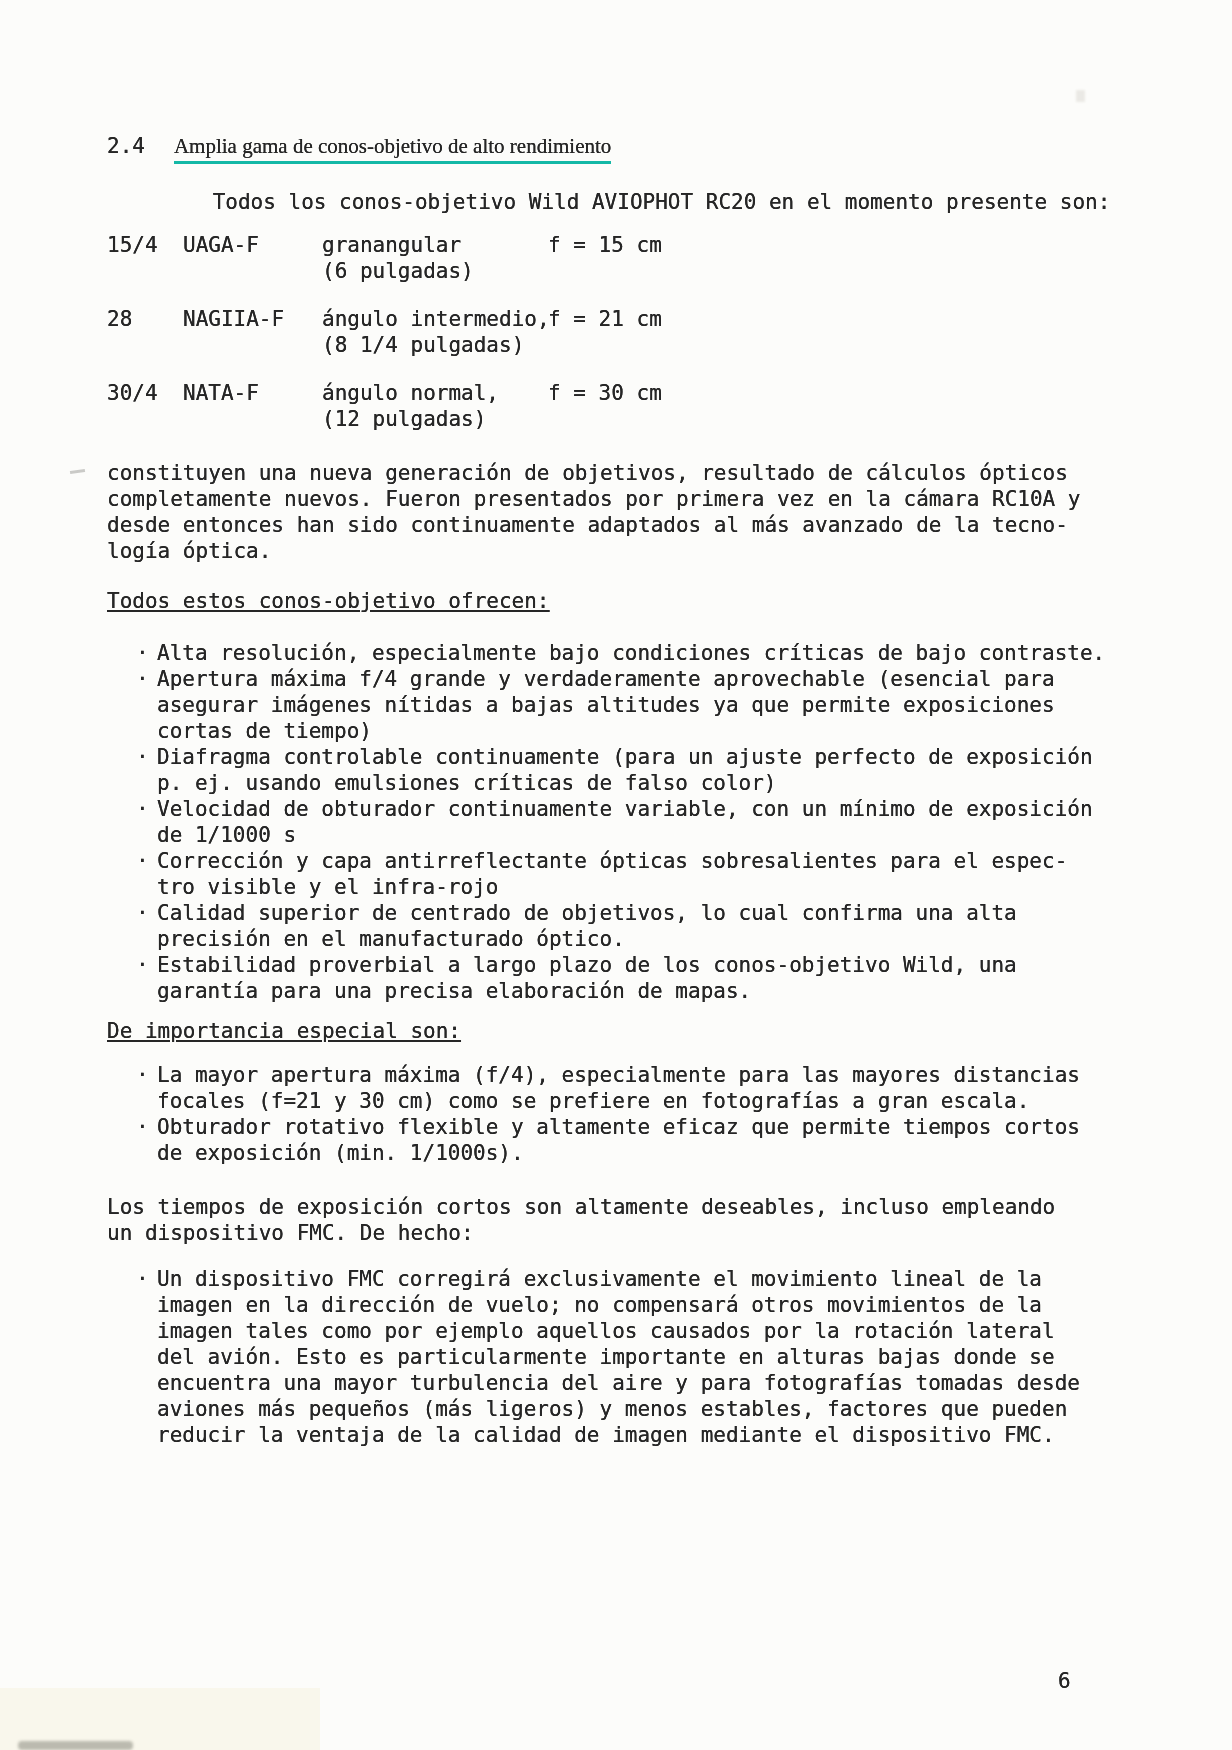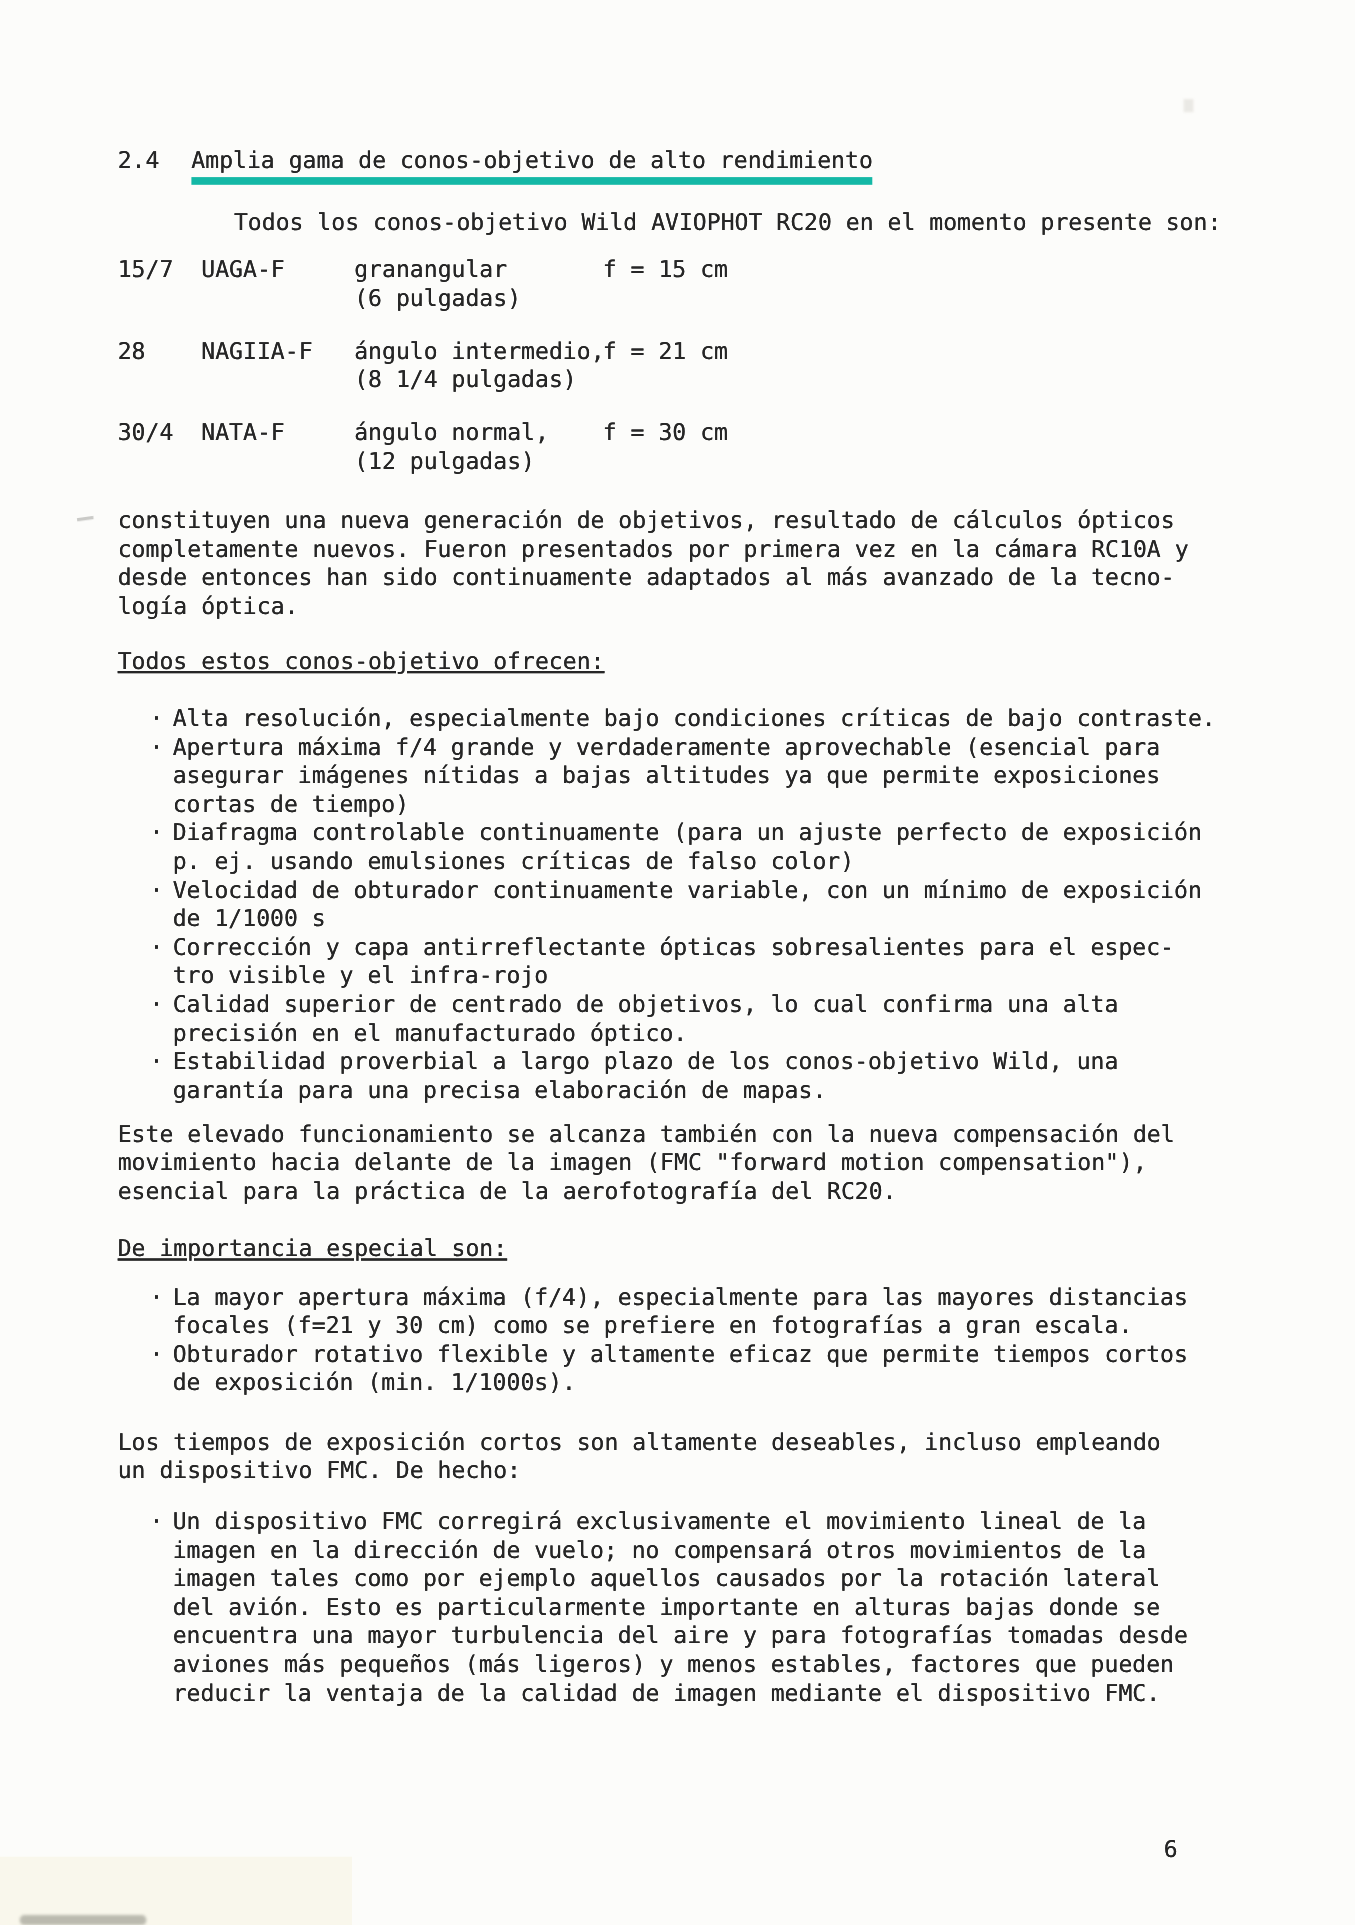--- a/index.html
+++ b/index.html
@@ -25,22 +25,23 @@
     top: 133px;
     left: 107px;
     right: 0;
   }
   .pre { white-space: pre; }
 
   
   .heading { margin: 0 0 30px 0; white-space: pre; }
   .heading .num { margin-right: 29px; }
   .heading .title {
-    border-bottom: 7px solid #14b8a6;
+    border-bottom: 3px solid #14b8a6;
     padding-bottom: 3px;
+    font-family: Liberation Serif, serif;
   }
 
   .intro { margin: 0 16px 17px 0; text-align: center; }
 
   
   .lens-list { margin: 0 0 28px 0; }
   .lens-entry {
     display: grid;
     grid-template-columns: 76px 139px 226px auto;
     margin: 0 0 22px 0;
@@ -110,21 +111,21 @@
 
 <div class="page">
   <div class="content">
 
     <div class="heading"><span class="num">2.4</span><span class="title">Amplia gama de conos-objetivo de alto rendimiento</span></div>
 
     <div class="intro pre">Todos los conos-objetivo Wild AVIOPHOT RC20 en el momento presente son:</div>
 
     <div class="lens-list">
       <div class="lens-entry">
-        <span class="c-code">15/7</span>
+        <span class="c-code">15/4</span>
         <span class="c-name">UAGA-F</span>
         <span class="c-desc">granangular</span>
         <span class="c-focal">f = 15 cm</span>
         <span class="c-inches">(6 pulgadas)</span>
       </div>
       <div class="lens-entry">
         <span class="c-code">28</span>
         <span class="c-name">NAGIIA-F</span>
         <span class="c-desc">ángulo intermedio,</span>
         <span class="c-focal">f = 21 cm</span>
@@ -177,23 +178,20 @@
         <div class="btext">Calidad superior de centrado de objetivos, lo cual confirma una alta
 precisión en el manufacturado óptico.</div>
       </div>
       <div class="bullet-item">
         <span class="dot">·</span>
         <div class="btext">Estabilidad proverbial a largo plazo de los conos-objetivo Wild, una
 garantía para una precisa elaboración de mapas.</div>
       </div>
     </div>
 
-    <div class="para para-fmc">Este elevado funcionamiento se alcanza también con la nueva compensación del
-movimiento hacia delante de la imagen (FMC "forward motion compensation"),
-esencial para la práctica de la aerofotografía del RC20.</div>
 
     <div class="minor-heading imp-heading">De importancia especial son:</div>
 
     <div class="bullets bullets-imp">
       <div class="bullet-item">
         <span class="dot">·</span>
         <div class="btext">La mayor apertura máxima (f/4), especialmente para las mayores distancias
 focales (f=21 y 30 cm) como se prefiere en fotografías a gran escala.</div>
       </div>
       <div class="bullet-item">

